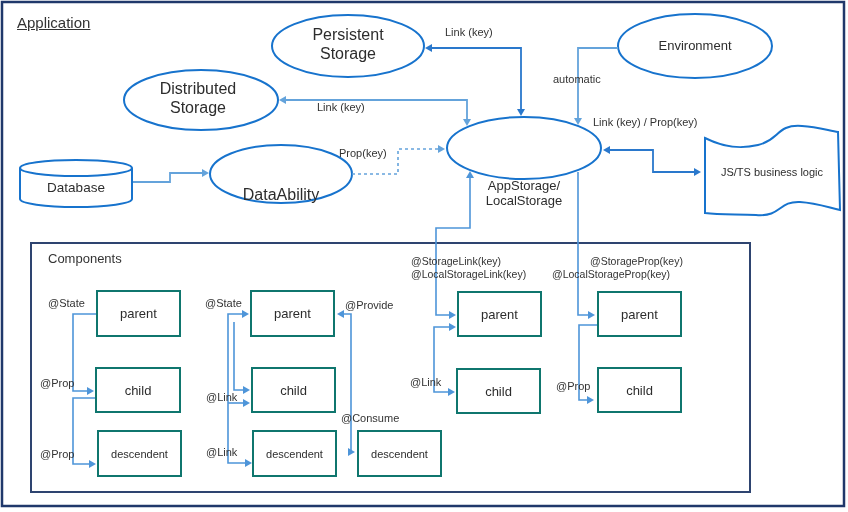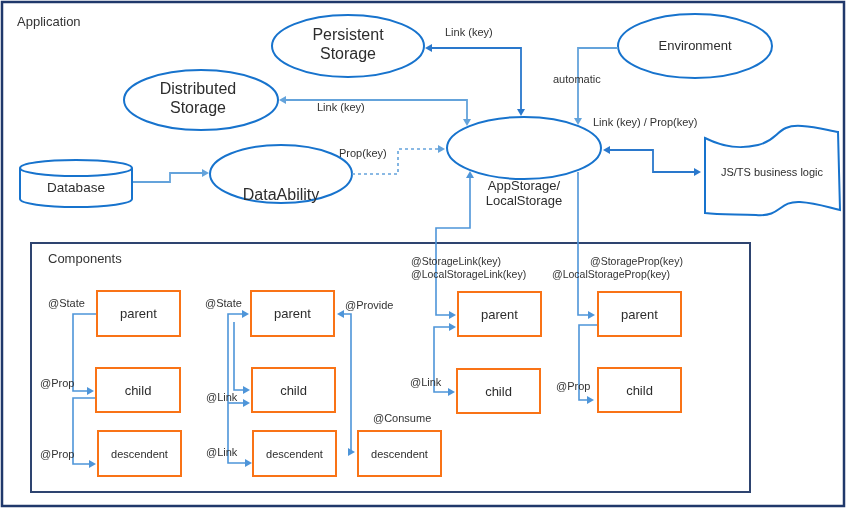--- a/index.html
+++ b/index.html
@@ -2,23 +2,23 @@
 <html><head>
 <meta charset="utf-8">
 <style>
   html,body{margin:0;padding:0;background:#fff;}
   #canvas{position:relative;width:848px;height:512px;background:#ffffff;overflow:hidden;
           font-family:"Liberation Sans",sans-serif;color:#2d2d2d;}
   #lines{position:absolute;left:0;top:0;width:848px;height:512px;}
   .lbl{position:absolute;transform:translate(-50%,-50%);text-align:center;white-space:nowrap;
        line-height:1.18;color:#2d2d2d;}
   .tag{position:absolute;white-space:nowrap;color:#333;}
-  .box{position:absolute;border:2px solid #f97316;background:#fff;display:flex;
+  .box{position:absolute;border:2px solid #0f766e;background:#fff;display:flex;
        align-items:center;justify-content:center;color:#2d2d2d;box-sizing:border-box;}
-  .fs15{font-size:13px;} .fs14{font-size:16px;margin-top:21px;} .fs135{font-size:13.5px;}
+  .fs15{font-size:15px;text-decoration:underline;} .fs14{font-size:16px;margin-top:21px;} .fs135{font-size:13.5px;}
   .fs13{font-size:13px;} .fs125{font-size:16px;} .fs11{font-size:11px;}
   .fs105{font-size:10.5px;}
 </style>
 </head>
 <body>
 
 <div id="canvas">
 
   <svg id="lines" width="848" height="512" viewBox="0 0 848 512" fill="none">
 
@@ -156,21 +156,21 @@
 
   <div class="tag fs11" style="left:48px;top:297px;">@State</div>
   <div class="tag fs11" style="left:40px;top:377px;">@Prop</div>
   <div class="tag fs11" style="left:40px;top:448px;">@Prop</div>
 
   <div class="tag fs11" style="left:205px;top:297px;">@State</div>
   <div class="tag fs11" style="left:206px;top:391px;">@Link</div>
   <div class="tag fs11" style="left:206px;top:446px;">@Link</div>
 
   <div class="tag fs11" style="left:345px;top:299px;">@Provide</div>
-  <div class="tag fs11" style="left:341px;top:412px;margin-left:32px;">@Consume</div>
+  <div class="tag fs11" style="left:341px;top:412px;">@Consume</div>
 
   <div class="tag fs105" style="left:411px;top:255px;">@StorageLink(key)</div>
   <div class="tag fs105" style="left:411px;top:268px;">@LocalStorageLink(key)</div>
   <div class="tag fs11" style="left:410px;top:376px;">@Link</div>
 
   <div class="tag fs105" style="left:552px;top:255px;margin-left:38px;">@StorageProp(key)</div>
   <div class="tag fs105" style="left:552px;top:268px;">@LocalStorageProp(key)</div>
   <div class="tag fs11" style="left:556px;top:380px;">@Prop</div>
 
 </div>

